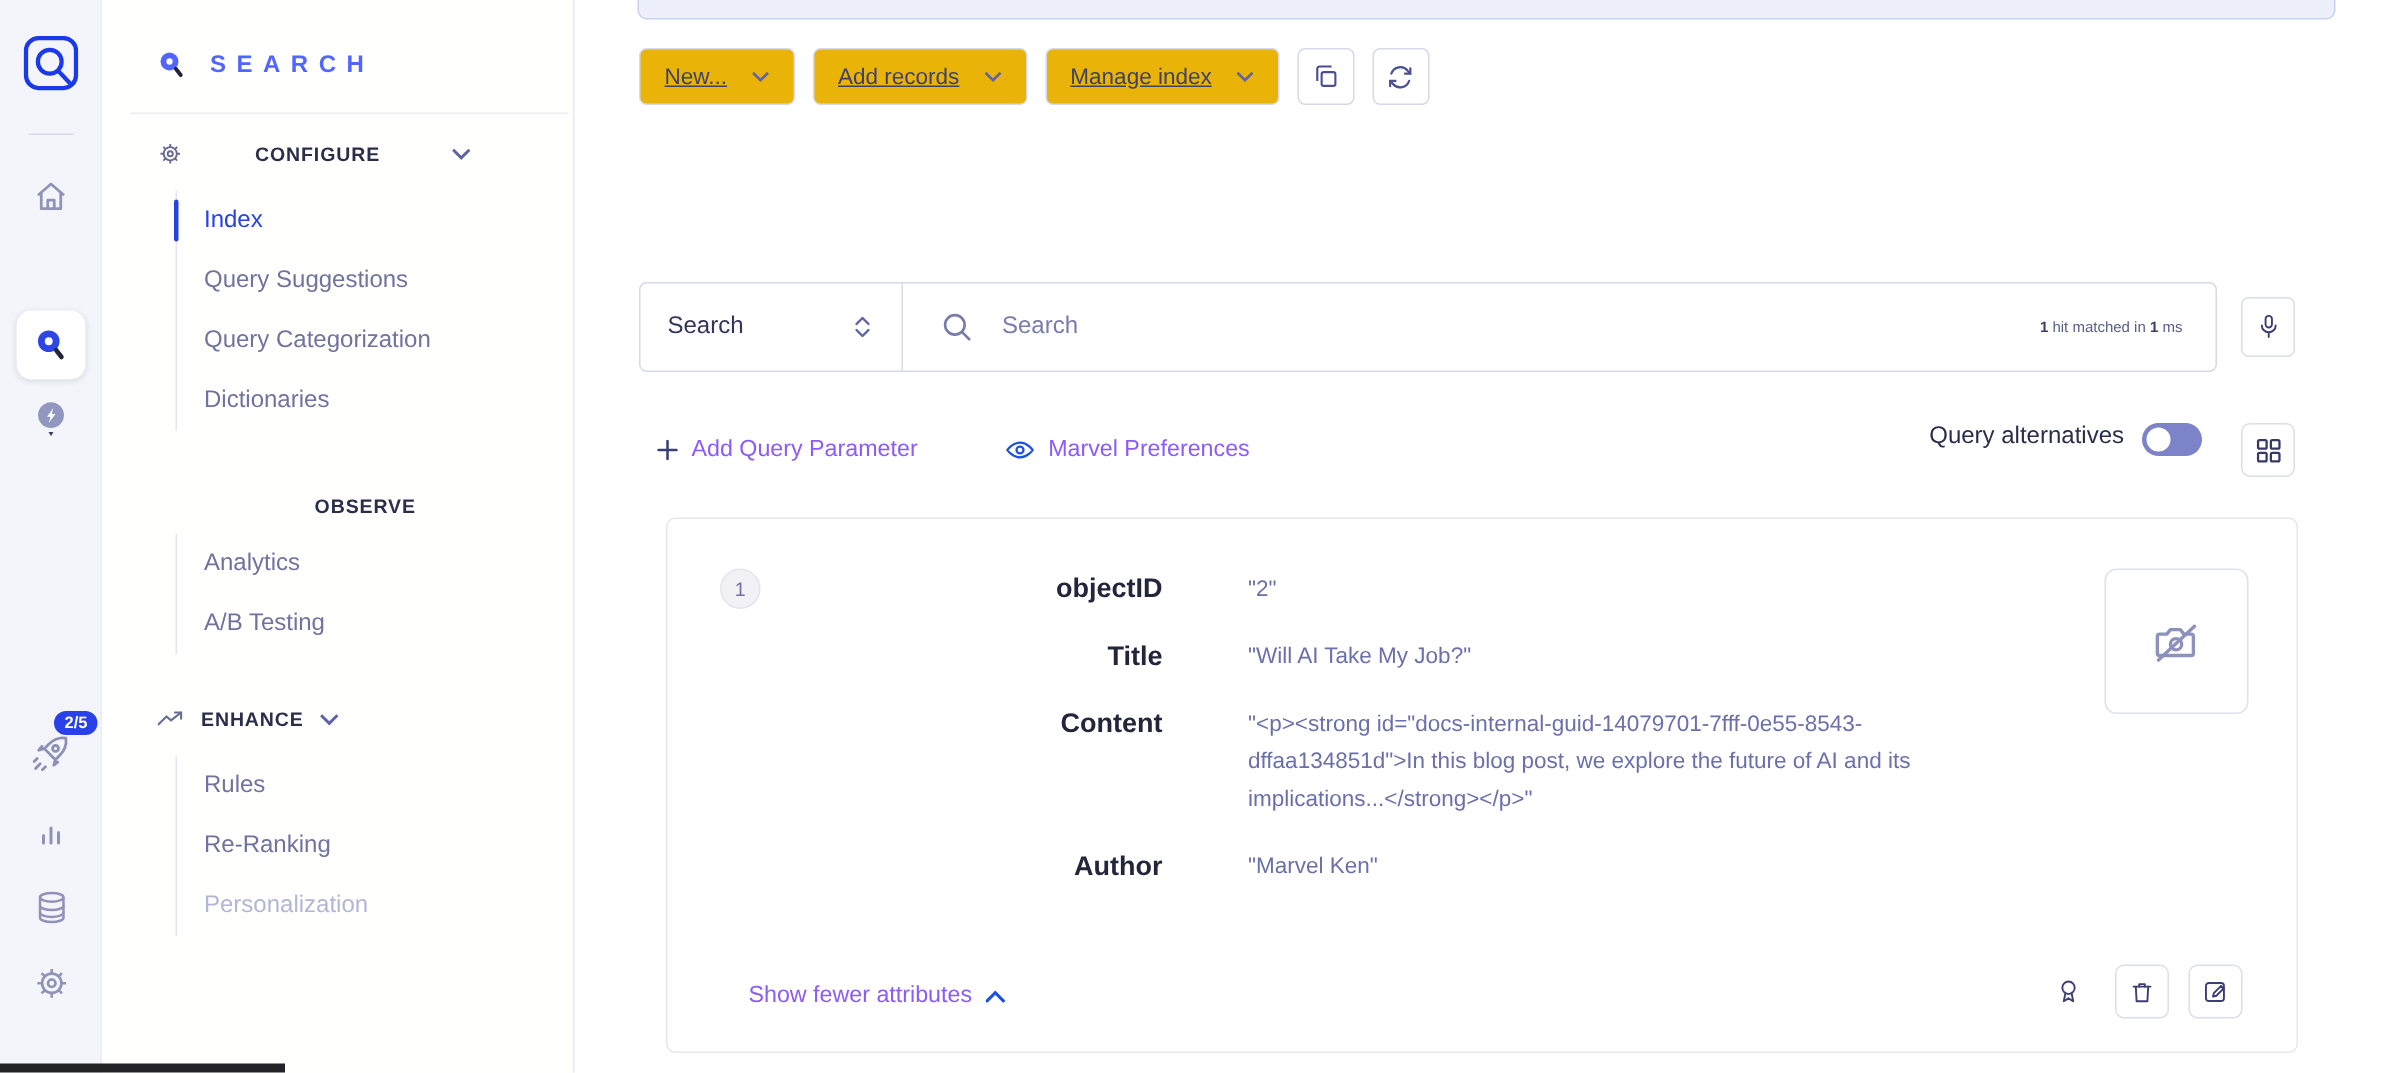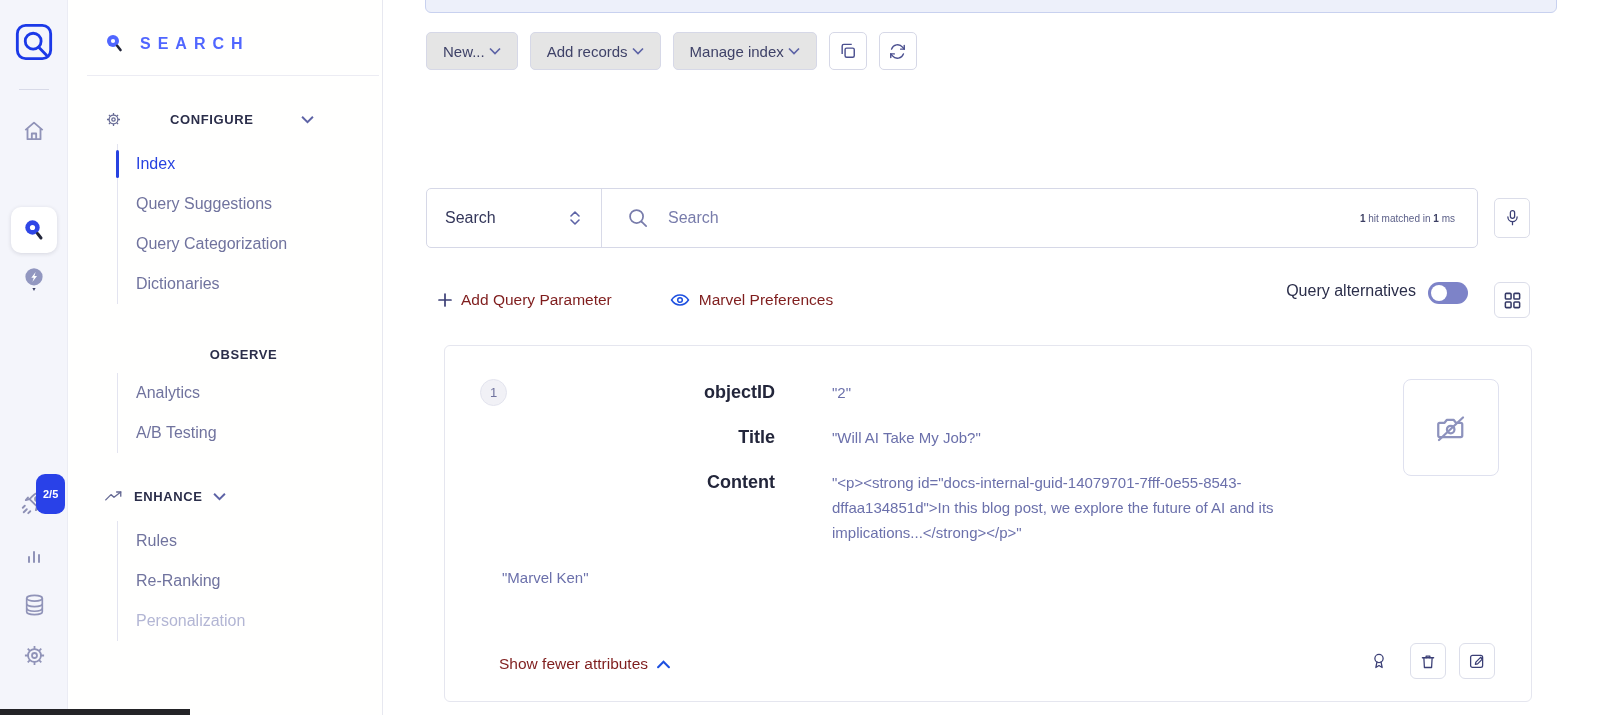--- a/index.html
+++ b/index.html
@@ -12,55 +12,55 @@
   .rail .logo { position:absolute; left:14px; top:22px; }
   .rail-divider { position:absolute; left:19px; top:89px; width:30px; height:1px; background:#d8dae8; }
   .rail-icon { position:absolute; left:0; width:68px; display:flex; justify-content:center; cursor:pointer; }
   .ri-home { top:118px; }
   .active-card { position:absolute; left:11px; top:207px; width:46px; height:46px;
     background:#fff; border-radius:10px; box-shadow:0 1px 4px rgba(35,38,59,.14);
     display:flex; align-items:center; justify-content:center; cursor:pointer; }
   .ri-recommend { top:266px; }
   .ri-rocket { top:488px; }
   .usage-badge { position:absolute; left:36px; top:474px; background:#2941e8; color:#fff;
-    font-size:11px; font-weight:bold; padding:14px 7px; border-radius:9px; z-index:2; }
+    font-size:11px; font-weight:bold; padding:2px 7px; border-radius:9px; z-index:2; }
   .ri-bars { top:544px; }
   .ri-db { top:592px; }
   .ri-gear { top:643px; }
 
   
   .sidebar { position:absolute; left:69px; top:0; width:314px; height:715px;
     background:#fffffe; border-right:1px solid #e7e8f0; }
   .sb-header { display:flex; align-items:center; gap:16px; padding:34px 0 0 36px; }
   .sb-title { color:#5066ff; font-weight:bold; font-size:16px; letter-spacing:7px; }
   .sb-divider { margin:22px 0 0 18px; width:292px; height:1px; background:#ececf3; }
   .nav-section-header { display:flex; align-items:center; gap:11px; padding-left:36px;
     height:24px; cursor:pointer; }
   .nsh-label { font-size:13px; font-weight:bold; color:#2b2e4a; letter-spacing:.6px; }
   .nav-list { list-style:none; margin:13px 0 0 48px; border-left:1px solid #e3e4f0; }
   .nav-item { position:relative; height:40px; display:flex; align-items:center;
     padding-left:18px; font-size:16px; color:#70739e; cursor:pointer; }
   .nav-item.active { color:#2742e0; }
   .nav-item.active::before { content:""; position:absolute; left:-2px; top:6px; bottom:6px;
     width:3px; background:#2742e0; border-radius:2px; }
   .nav-item.disabled { color:#b3b6d4; }
-  .mt-configure { margin-top:31px;gap:48px; }
+  .mt-configure { margin-top:14px;gap:48px; }
   .mt-observe { margin-top:32px;flex-direction:column; }
   .mt-enhance { margin-top:31px; }
 
   
   .main { position:absolute; left:384px; top:0; right:0; height:715px; background:#fff; }
 
   .top-banner { position:absolute; left:41px; top:-8px; width:1132px; height:21px;
     background:#edf0fa; border:1px solid #c8d1ef; border-radius:6px; }
 
   .toolbar { position:absolute; left:42px; top:32px; display:flex; align-items:center; }
-  .tb-btn { height:38px; background:#e5e5e5; border:1px solid #d6d8e7; border-radius:5px;
-    display:flex; align-items:center; gap:4px; padding:0 16px; font-size:15px;
-    color:#3f4268; cursor:pointer; }
+  .tb-btn { height:38px; background:#eab308; border:1px solid #d6d8e7; border-radius:5px;
+    display:flex; align-items:center; gap:16px; padding:0 16px; font-size:15px;
+    color:#3f4268; cursor:pointer;text-decoration:underline; }
   .tb-btn + .tb-btn { margin-left:12px; }
   .tb-iconbtn { width:38px; height:38px; background:#fff; border:1px solid #d6d8e7;
     border-radius:5px; display:flex; align-items:center; justify-content:center; cursor:pointer; }
   .ml12 { margin-left:12px; }
 
   .tabs-wrap { position:absolute; left:42px; right:44px; top:103px; height:47px;
     border-bottom:1px solid #e9eaf3; }
   .tabs { display:flex; gap:38px; padding-left:7px; height:100%; }
   .tab { font-size:15.5px; color:#6f7294; display:flex; align-items:center; cursor:pointer;
     border-bottom:3px solid transparent; padding-bottom:2px; }
@@ -76,21 +76,21 @@
     font-family:"Liberation Sans", sans-serif; background:transparent; }
   .sb-input::placeholder { color:#787cab; }
   .sb-hits { font-size:10px; color:#5a5e87; white-space:nowrap; padding-right:4px; }
   .sb-hits .b { font-weight:bold; color:#3c3f63; }
   .mic-btn { position:absolute; left:1110px; top:198px; width:36px; height:40px;
     background:#fff; border:1px solid #dbdde9; border-radius:5px;
     display:flex; align-items:center; justify-content:center; cursor:pointer; }
 
   .query-row { position:absolute; left:54px; right:70px; top:286px; height:28px;
     display:flex; align-items:center; }
-  .link { display:flex; align-items:center; gap:9px; font-size:15.5px; color:#7f1d1d; cursor:pointer; }
+  .link { display:flex; align-items:center; gap:9px; font-size:15.5px; color:#8b5cf6; cursor:pointer; }
   .link + .link { margin-left:58px; }
   .qr-right { margin-left:auto; display:flex; align-items:flex-start; }
   .qa-label { font-size:16px; color:#2b2e4a; }
   .toggle { width:40px; height:22px; background:#7d83c8; border-radius:11px; margin-left:12px;
     position:relative; cursor:pointer; }
   .toggle .knob { position:absolute; left:3px; top:3px; width:16px; height:16px;
     background:#fff; border-radius:50%; }
   .grid-btn { width:36px; height:36px; margin-left:26px; background:#fff;
     border:1px solid #dbdde9; border-radius:6px; display:flex; align-items:center;
     justify-content:center; cursor:pointer; }
@@ -362,20 +362,21 @@
       </div>
       <div class="attr-row">
         <div class="attr-key">Title</div>
         <div class="attr-value">"Will AI Take My Job?"</div>
       </div>
       <div class="attr-row">
         <div class="attr-key">Content</div>
         <div class="attr-value">"&lt;p&gt;&lt;strong id="docs-internal-guid-14079701-7fff-0e55-8543-dffaa134851d"&gt;In this blog post, we explore the future of AI and its implications...&lt;/strong&gt;&lt;/p&gt;"</div>
       </div>
       <div class="attr-row">
+        <div class="attr-key">Author</div>
         <div class="attr-value">"Marvel Ken"</div>
       </div>
     </div>
 
     <div class="img-placeholder">
       <svg width="36" height="36" viewBox="0 0 24 24" fill="none" stroke="#8d92bd" stroke-width="1.5" stroke-linejoin="round">
         <path d="M4.5 8.5h3.2l1.6-2h4.4l1.6 2h3.2a1 1 0 0 1 1 1V17a1 1 0 0 1-1 1h-14a1 1 0 0 1-1-1V9.5a1 1 0 0 1 1-1z"></path>
         <circle cx="11.8" cy="13" r="2.5"></circle>
         <path d="M4 20 20 5" stroke-linecap="round"></path>
       </svg>

